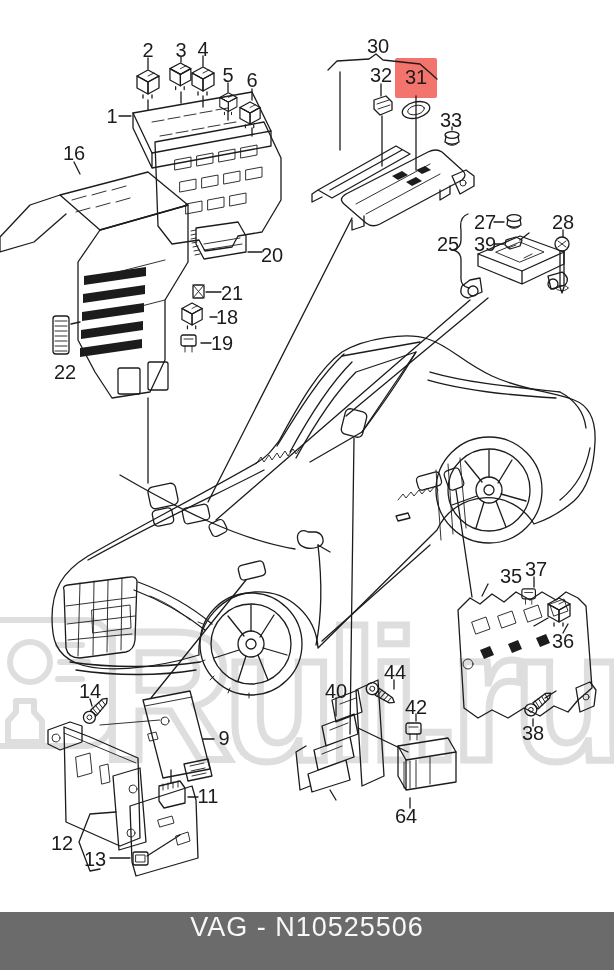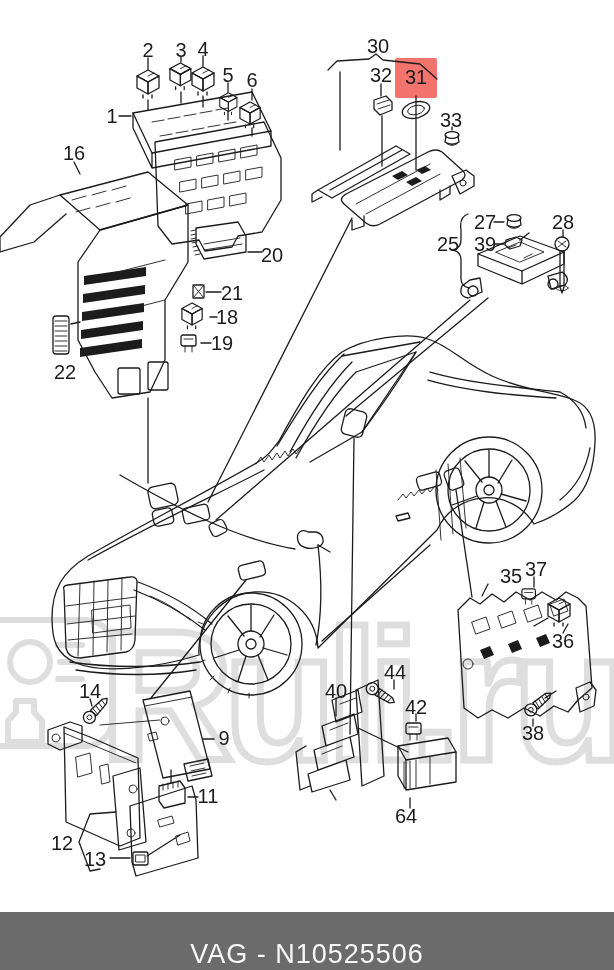--- a/index.html
+++ b/index.html
@@ -14,21 +14,21 @@
   #art .dk { fill:var(--ink); stroke:none; }
   #art .fine { stroke-width:0.9; }
   #art .wm { stroke:var(--watermark); stroke-width:6; fill:none; }
   #art text.wmtext { fill:none; stroke:var(--watermark); stroke-width:7;
                      font-weight:bold; font-size:185px; letter-spacing:-10px;
                      font-family:"Liberation Sans", sans-serif; }
   .labels { position:absolute; left:0; top:0; width:614px; height:912px; z-index:3; }
   .co { position:absolute; transform:translate(-50%,-50%); font-size:20px; color:var(--ink);
         white-space:nowrap; line-height:1; }
   #footer { position:absolute; left:0; bottom:0; width:614px; height:58px; background:var(--footer_bg);
-            display:flex; align-items:flex-end; justify-content:center; gap:36px; z-index:4; }
+            display:flex; align-items:flex-start; justify-content:center; gap:36px; z-index:4; }
   #footer span { color:var(--footer_text); font-size:27px; letter-spacing:1px; }
 </style>
 </head>
 <body>
 
 <div id="stage">
 
   <div id="hl-box"></div>
 
   <svg id="art" width="614" height="912" viewBox="0 0 614 912">

